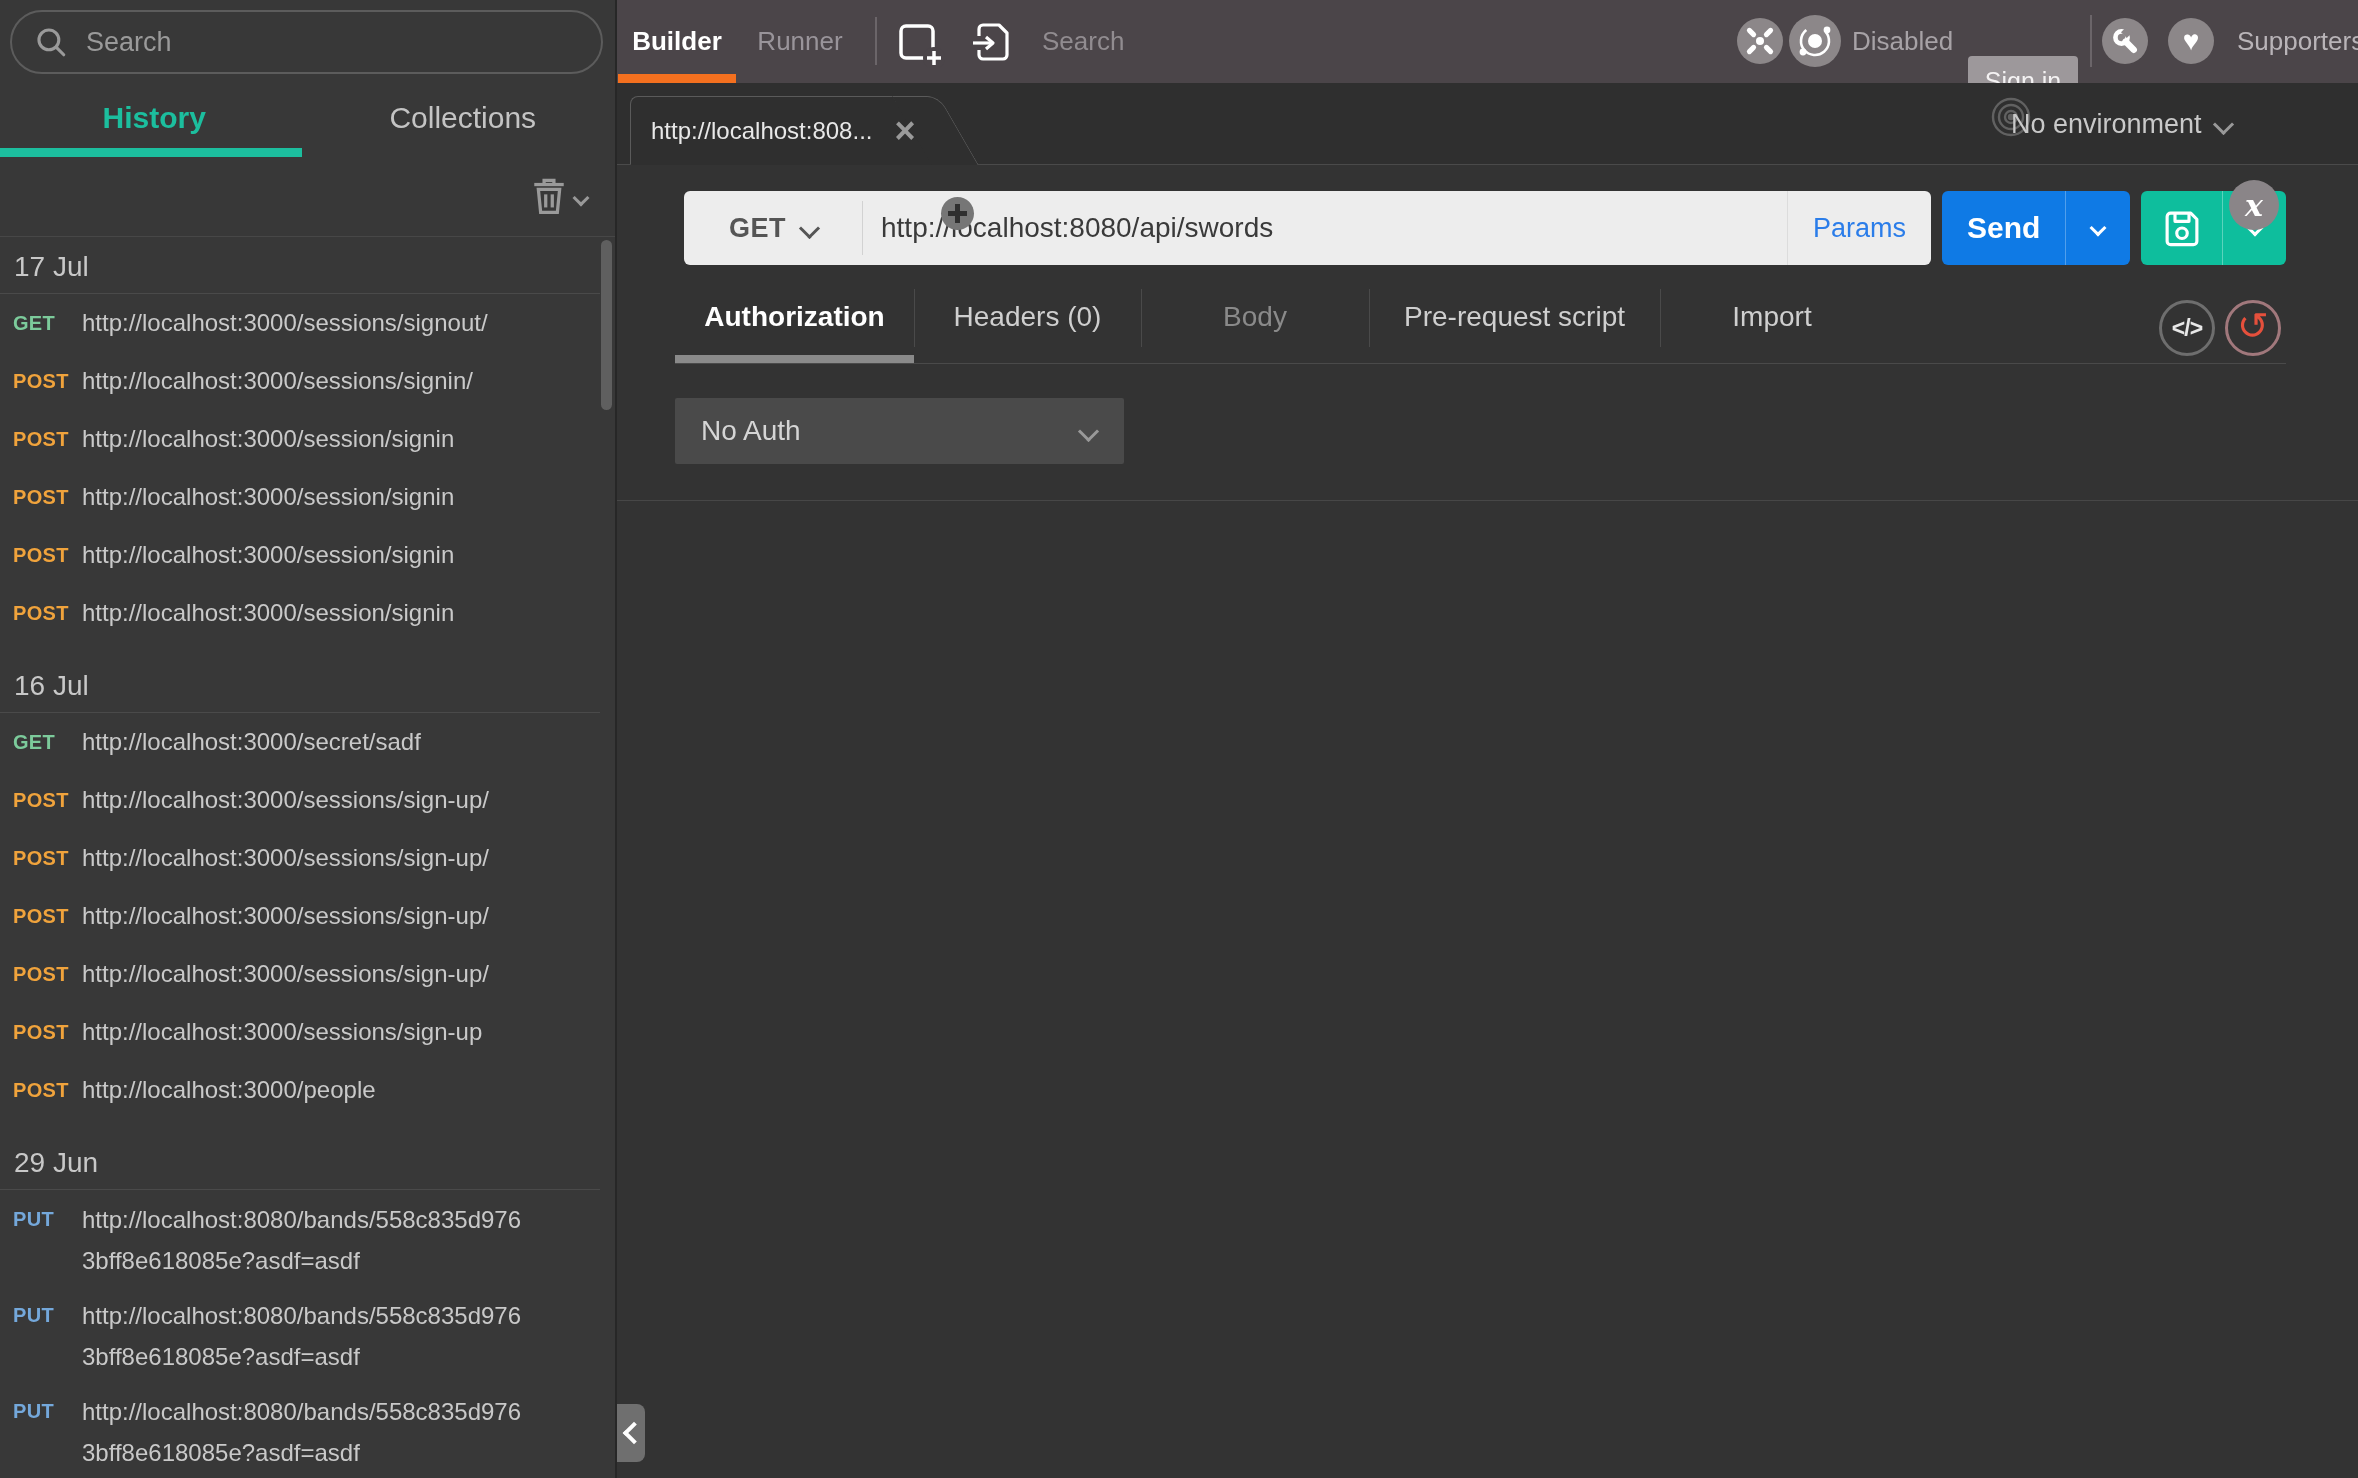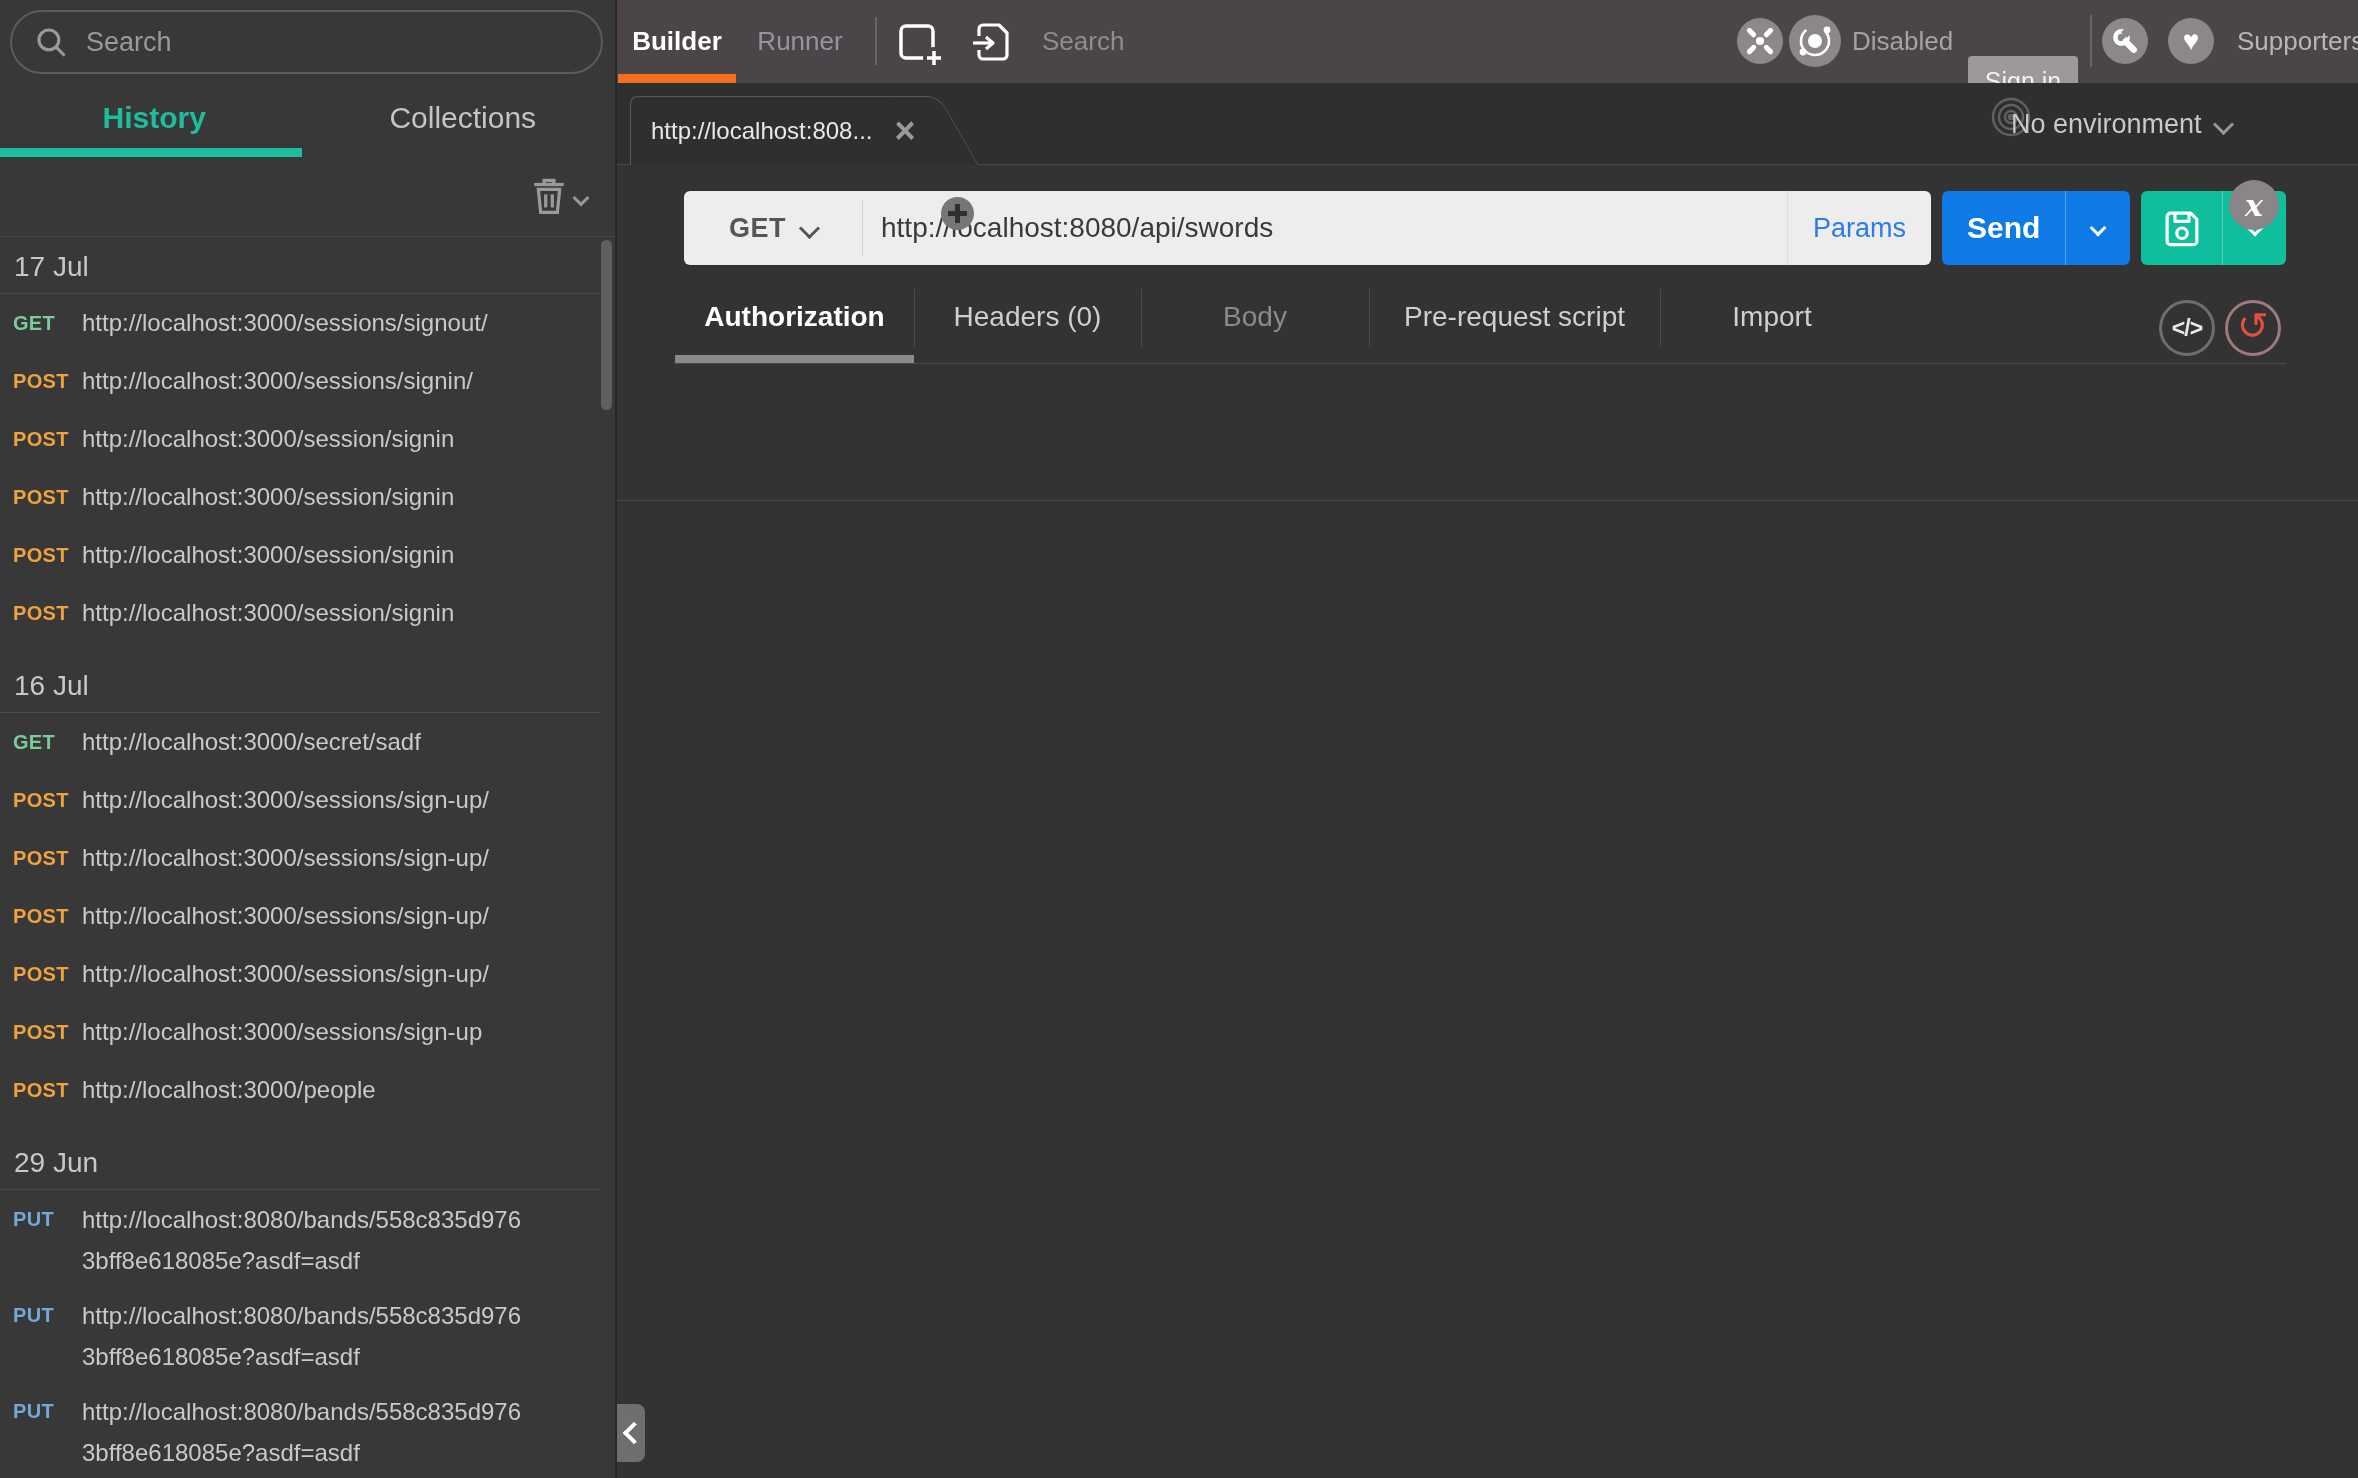--- a/index.html
+++ b/index.html
@@ -388,18 +388,22 @@
     <div class="rtab-div" style="left:752px;"></div>
     <div class="rtab-div" style="left:1043px;"></div>
     <div class="rtab-underline"></div>
     <div class="rtabs-bottom"></div>
   </div>
   <div class="circle-btn code-btn">&lt;/&gt;</div>
   <div class="circle-btn reset-btn">
       <span>↺</span>
     </div>
 
+  <div class="auth-dd">
+    <span class="label">No Auth</span>
+    <span class="chev"></span>
+  </div>
   <div class="main-divider"></div>
 
   <div class="collapse-handle">
     <span class="chev left"></span>
   </div>
 </div>
 
 </body></html>

